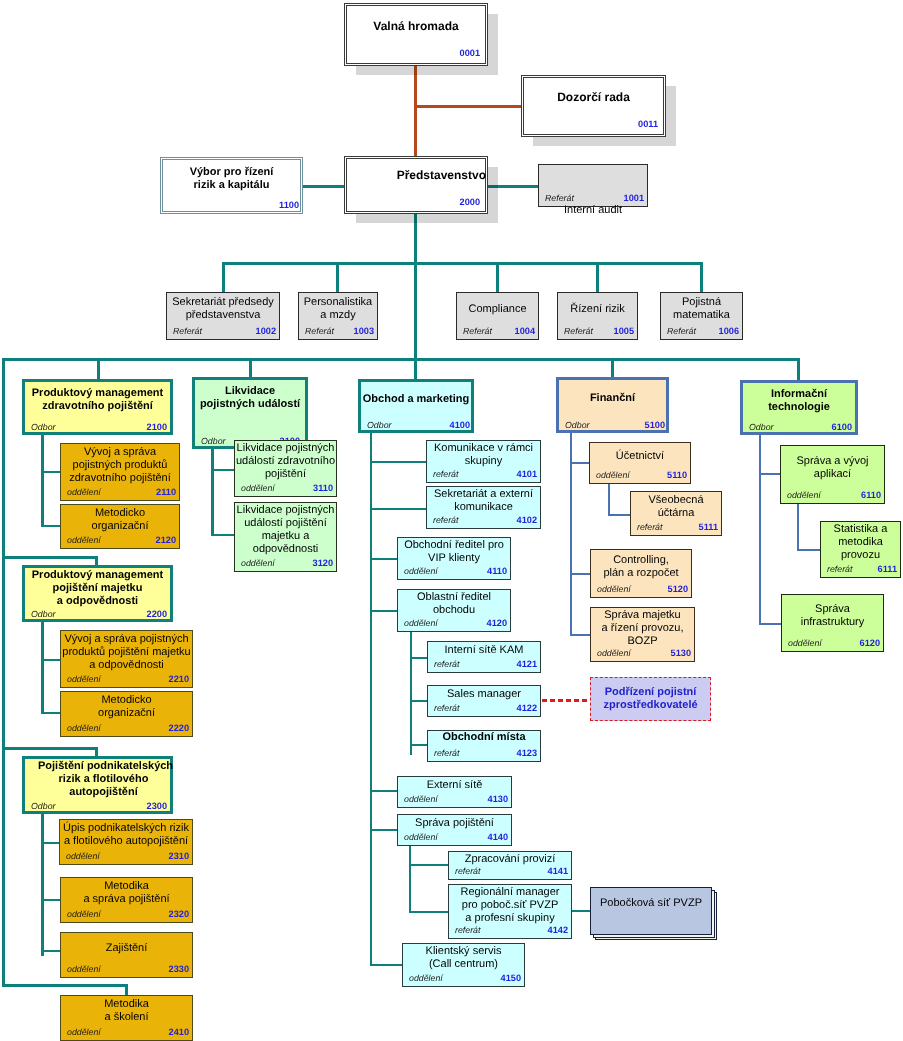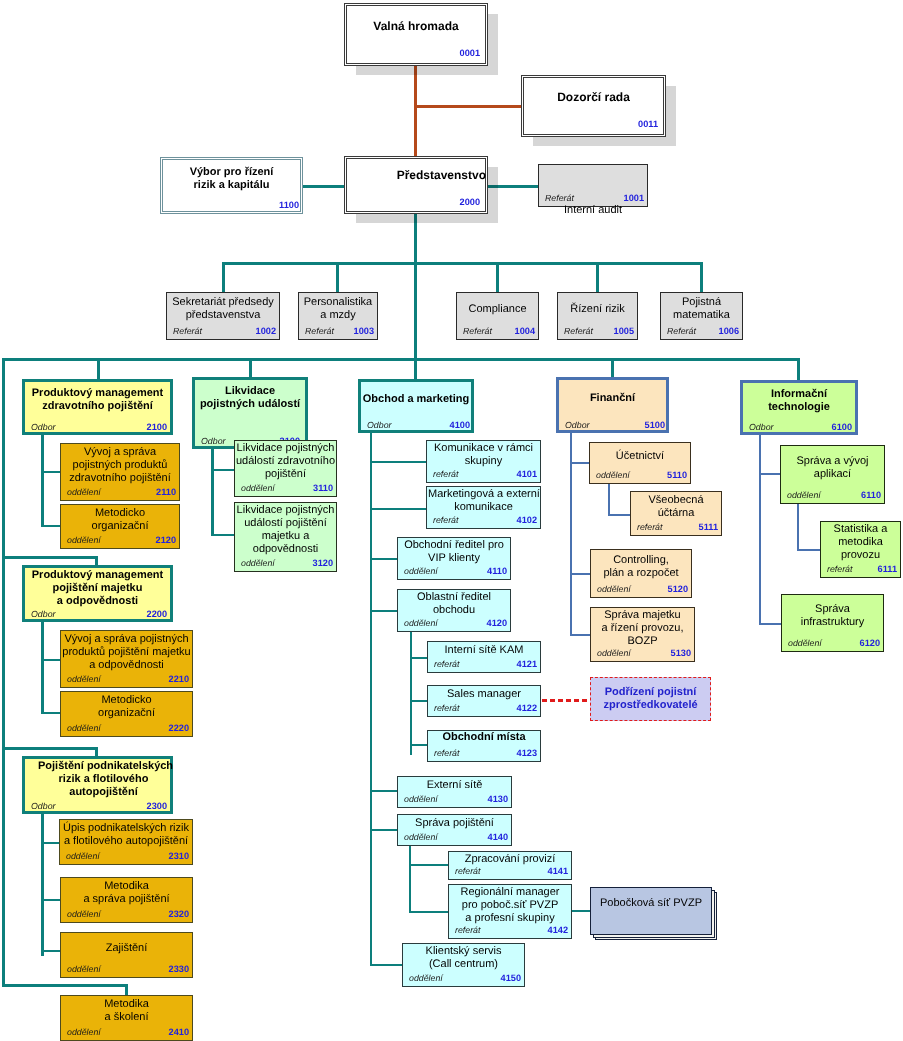--- a/index.html
+++ b/index.html
@@ -355,21 +355,21 @@
         <div>Komunikace v rámci</div>
         <div>skupiny</div>
       </div>
       <div class="meta" style="bottom: 3px; right: 0px;">
         <span class="mlabel">referát</span>
         <span class="mcode">4101</span>
       </div>
     </div>
     <div class="node s-sub-c" style="left: 426px; top: 486px; width: 115px; height: 43px;">
       <div class="lines" style="font-size: 11px; font-weight: normal; line-height: 1.18; top: 1px;">
-        <div>Marketingová a externí</div>
+        <div>Sekretariát a externí</div>
         <div>komunikace</div>
       </div>
       <div class="meta" style="bottom: 3px; right: 0px;">
         <span class="mlabel">referát</span>
         <span class="mcode">4102</span>
       </div>
     </div>
     <div class="node s-sub-c" style="left: 397px; top: 537px; width: 114px; height: 43px;">
       <div class="lines" style="font-size: 11px; font-weight: normal; line-height: 1.18; top: 1px;">
         <div>Obchodní ředitel pro</div>

